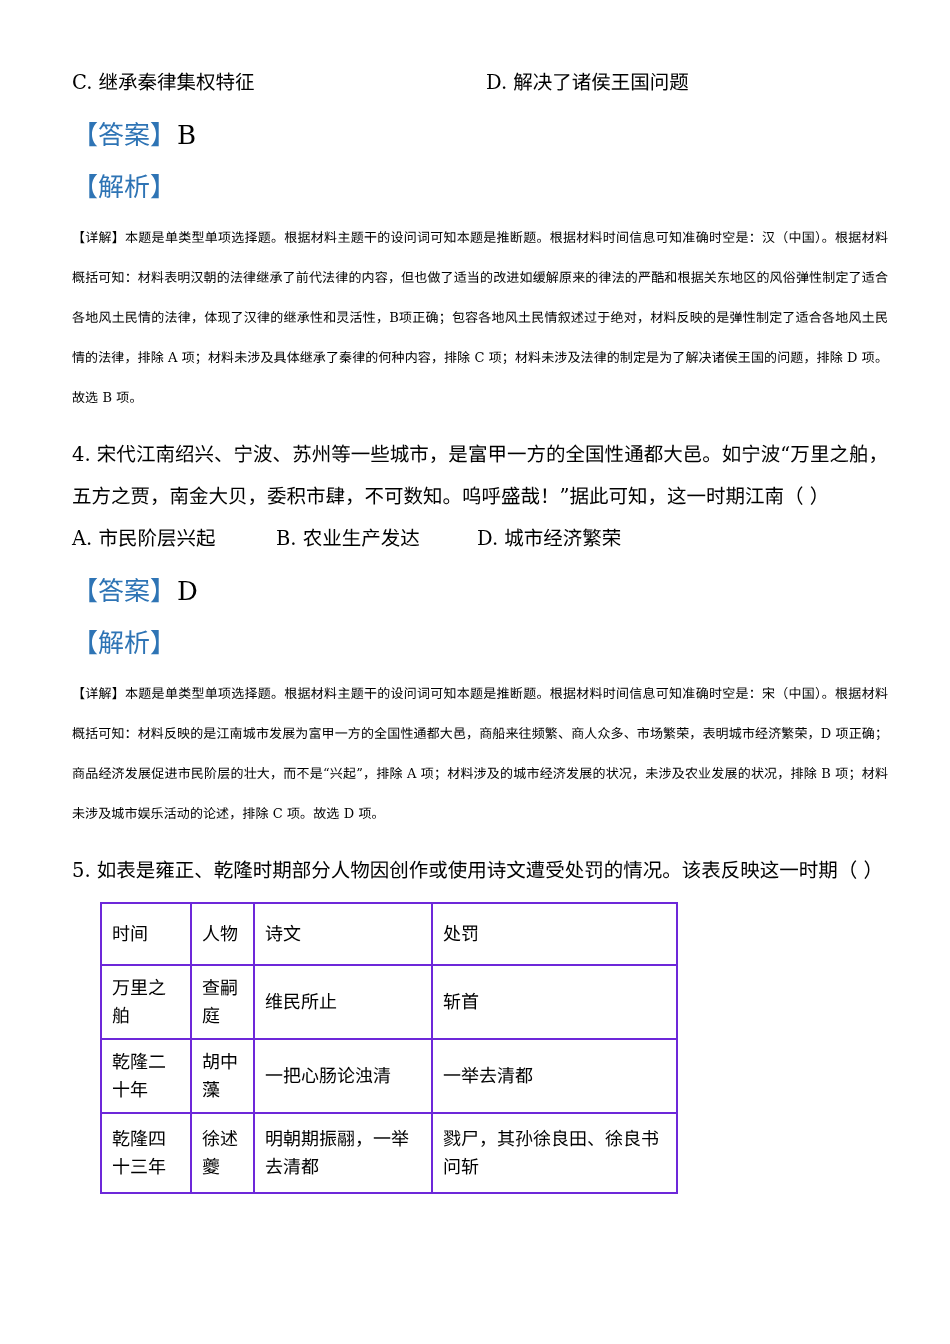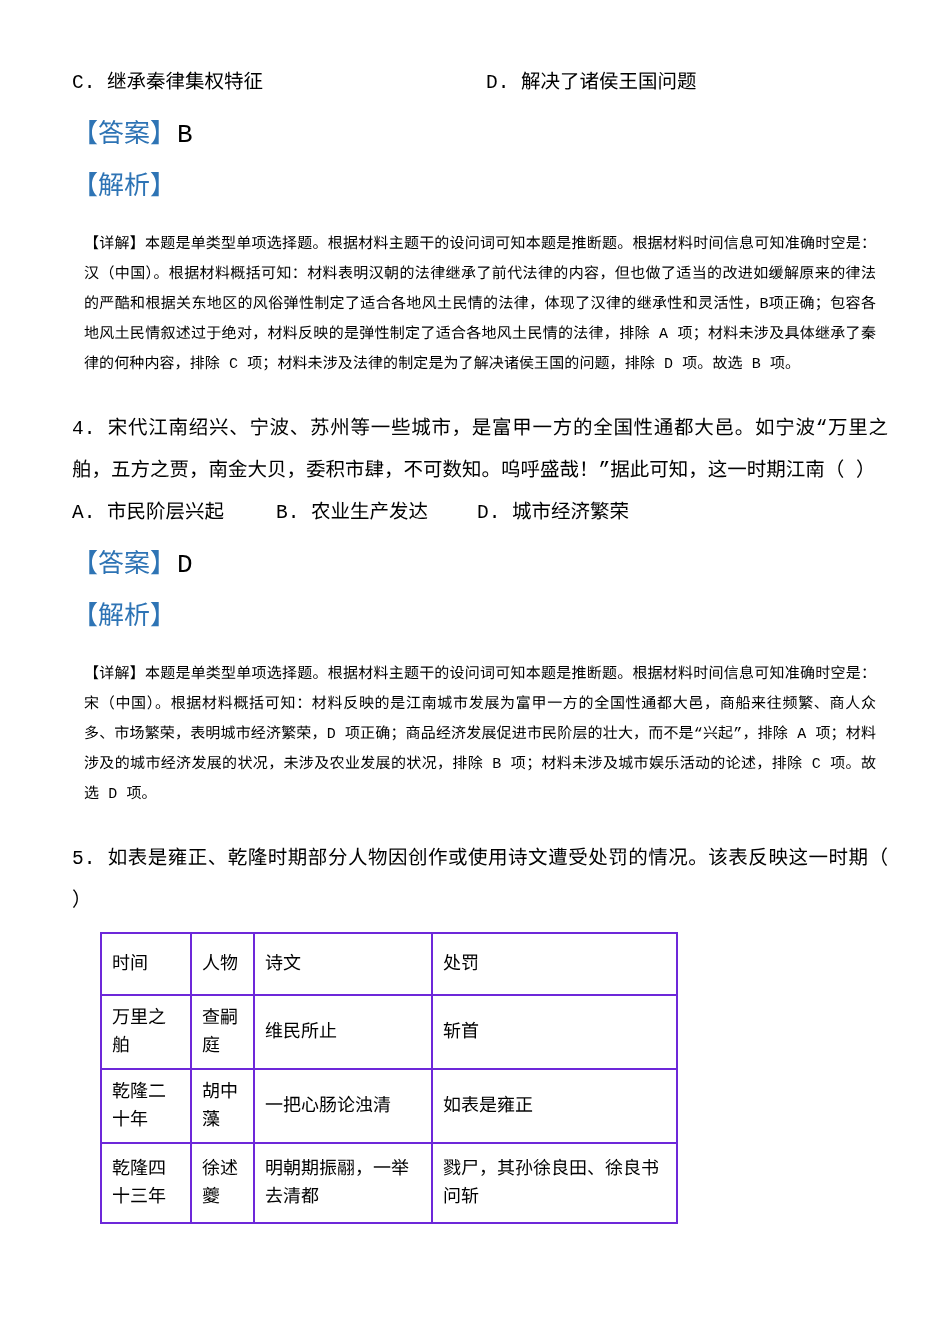--- a/index.html
+++ b/index.html
@@ -14,29 +14,28 @@
     font-family: "DejaVu Serif", "Liberation Serif", serif;
     color: #000000;
     -webkit-font-smoothing: antialiased;
   }
   .page {
     box-sizing: border-box;
     width: 950px;
     height: 1172px;
     padding: 62px 62px 9px 72px;
     position: relative;
-    font-family: Liberation Mono, monospace;
   }
   .para {
-    font-size: 15px;
-    line-height: 30px;
+    font-size: 13px;
+    line-height: 40px;
     text-align: justify;
     text-justify: inter-ideograph;
     letter-spacing: 0.1px;
-    margin: 12px;
+    margin: 0;
   }
   .stem {
     font-size: 19.5px;
     line-height: 42px;
     text-align: justify;
     text-justify: inter-ideograph;
     margin: 0;
   }
 
   
@@ -179,21 +178,21 @@
         <tr class="body">
           <td>万里之舶</td>
           <td>查嗣庭</td>
           <td>维民所止</td>
           <td>斩首</td>
         </tr>
         <tr class="body">
           <td>乾隆二十年</td>
           <td>胡中藻</td>
           <td>一把心肠论浊清</td>
-          <td>如表是雍正</td>
+          <td>一举去清都</td>
         </tr>
         <tr class="tall">
           <td>乾隆四十三年</td>
           <td>徐述夔</td>
           <td>明朝期振翮，一举去清都</td>
           <td>戮尸，其孙徐良田、徐良书问斩</td>
         </tr>
       </tbody>
     </table>
   </div>

